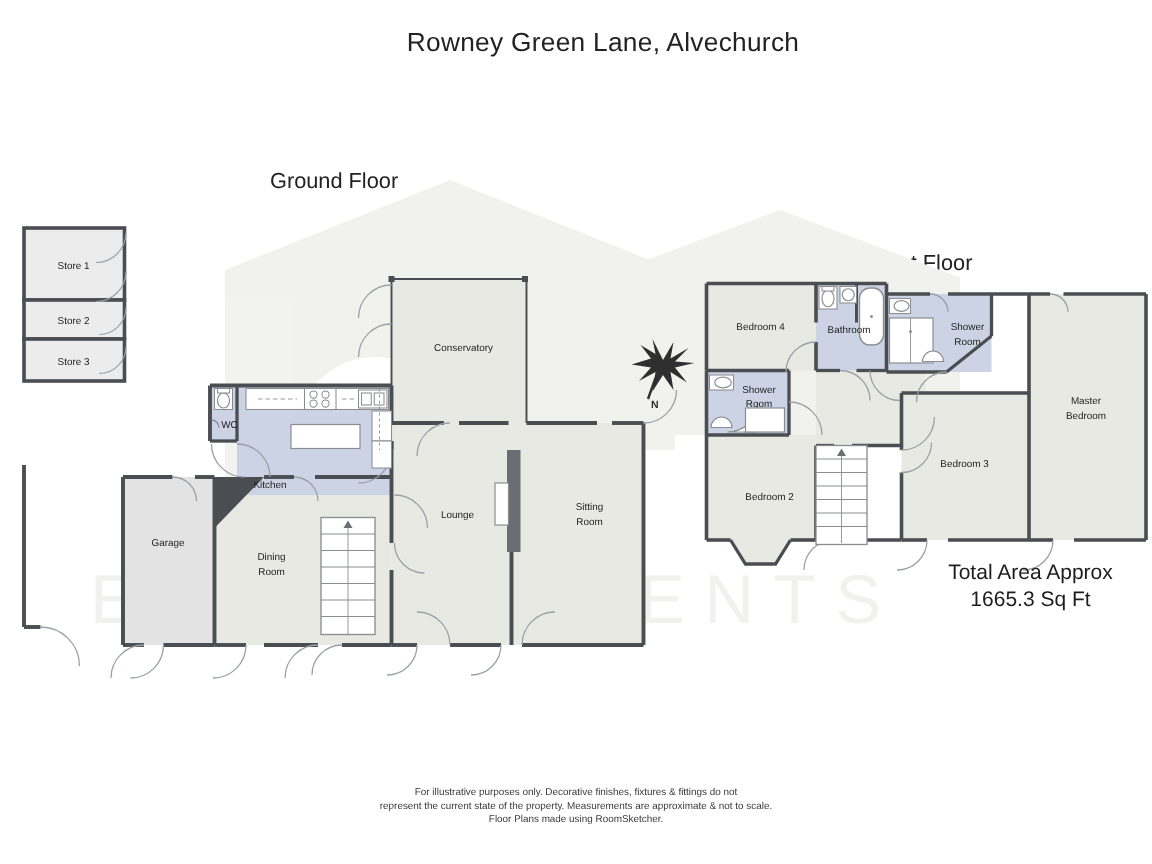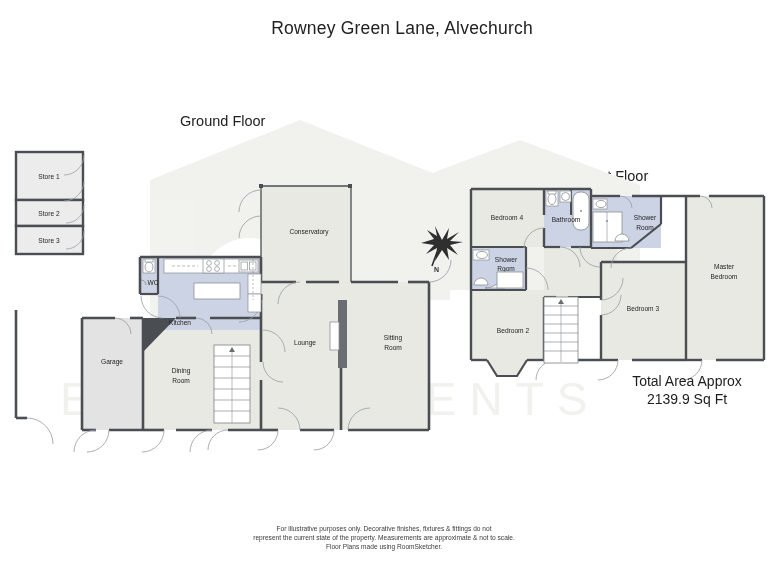--- a/index.html
+++ b/index.html
@@ -371,21 +371,21 @@
         <text class="rlabel" x="643" y="311">Bedroom 3</text>
         <text class="rlabel" x="724" y="269">Master</text>
         <text class="rlabel" x="724" y="279">Bedroom</text>
       </g>
     </g>
 
   </svg>
 
   <div class="areabox">
     <div class="l1">Total Area Approx</div>
-    <div>2139.9 Sq Ft</div>
+    <div>1665.3 Sq Ft</div>
   </div>
 
   <div class="disclaimer">
     <div>For illustrative purposes only. Decorative finishes, fixtures &amp; fittings do not</div>
     <div>represent the current state of the property. Measurements are approximate &amp; not to scale.</div>
     <div>Floor Plans made using RoomSketcher.</div>
   </div>
 
 </div>
 

